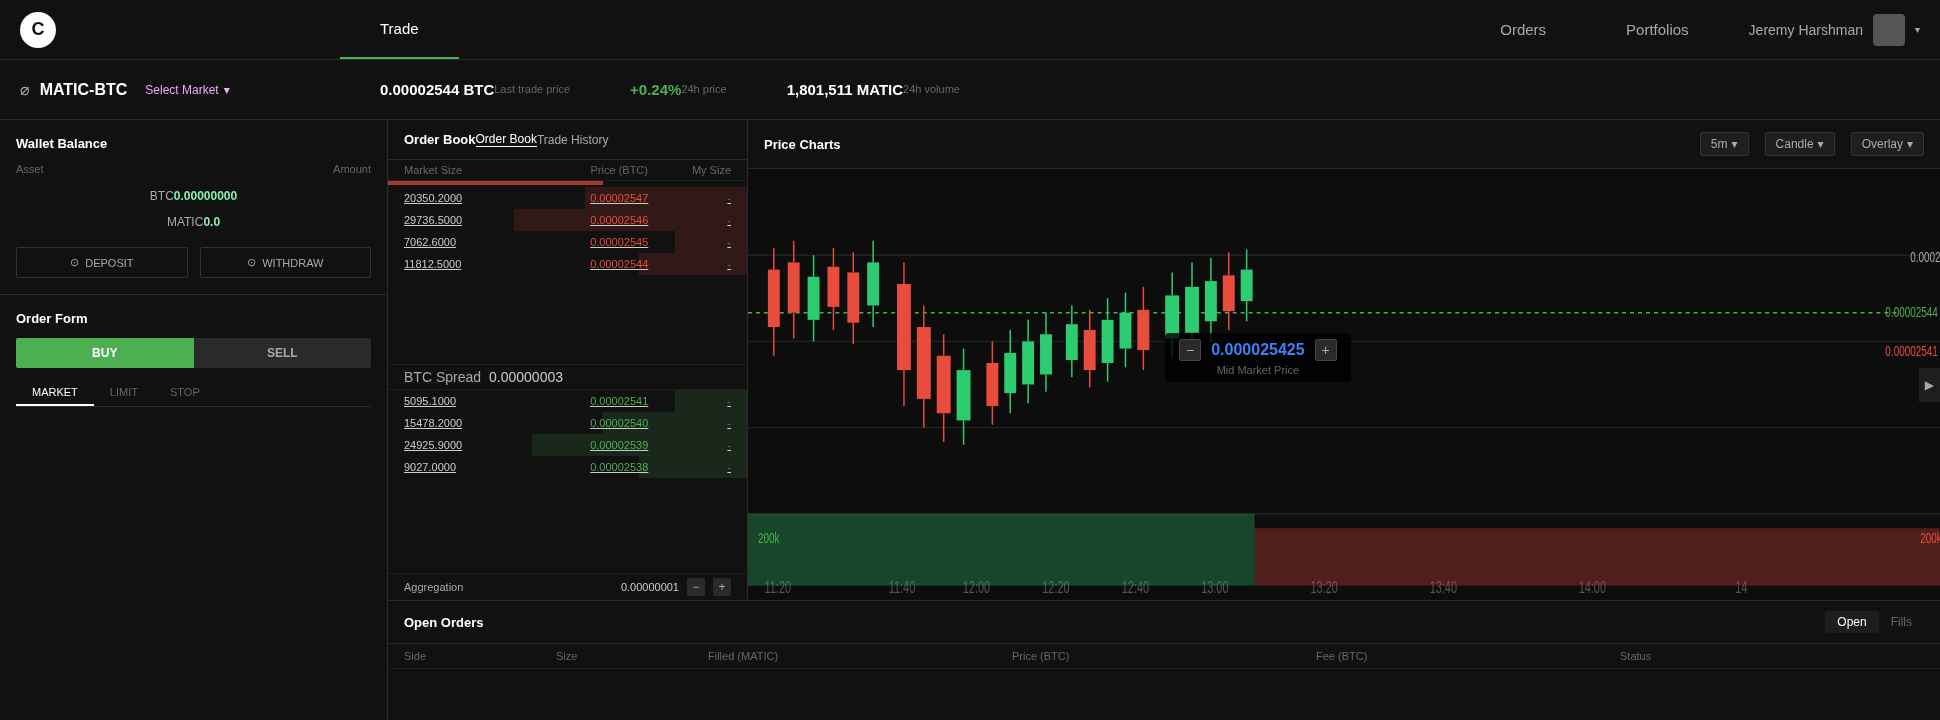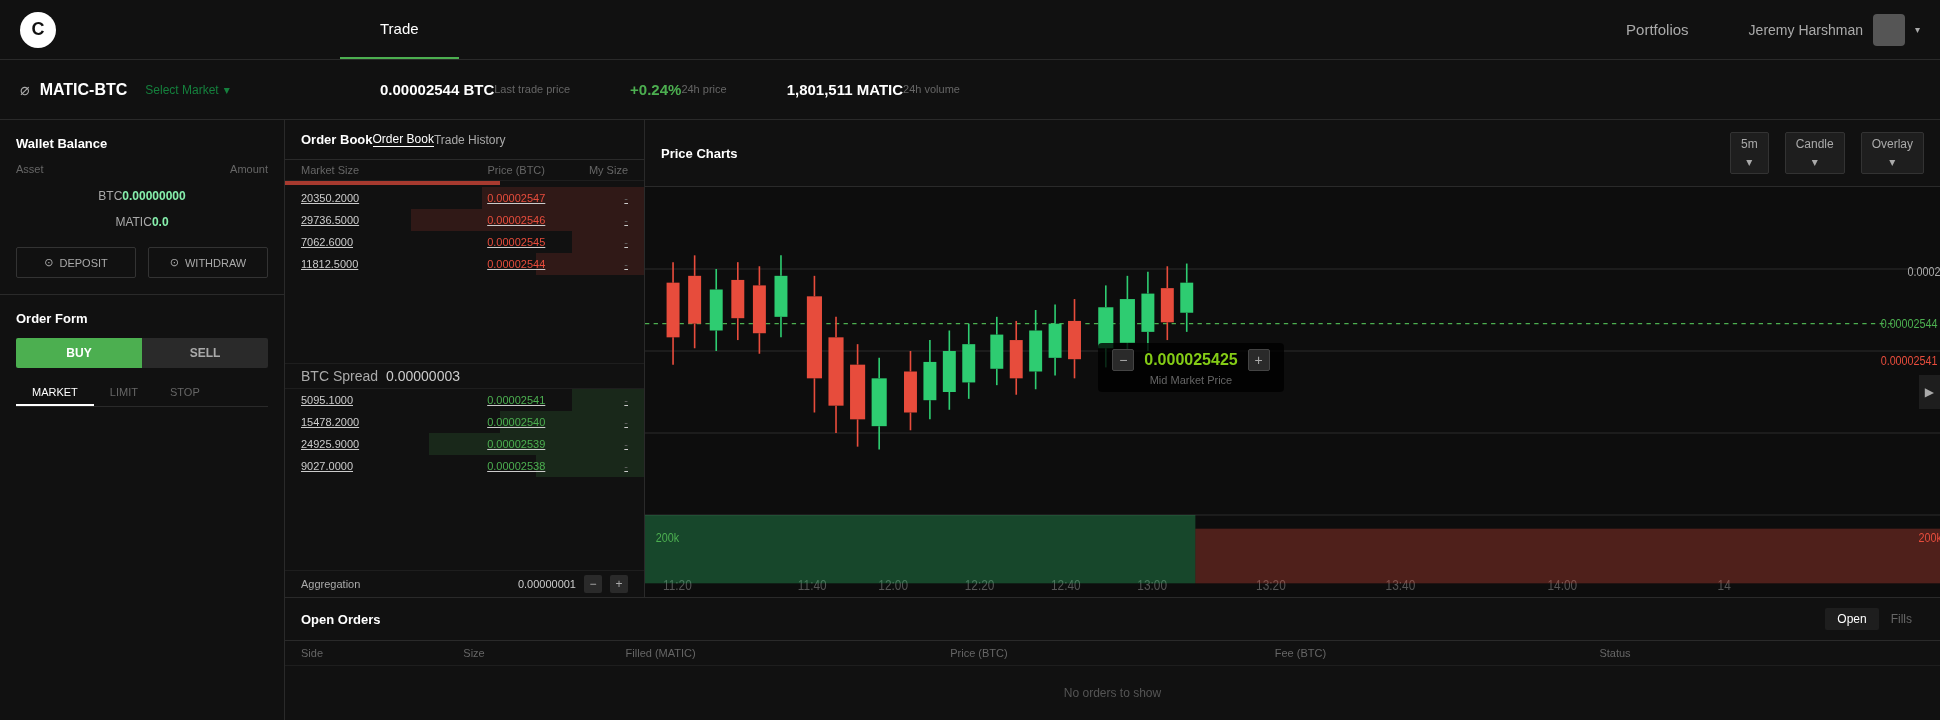--- a/index.html
+++ b/index.html
@@ -43,39 +43,39 @@
       padding: 0 20px; gap: 0;
     }
     #market-pair-area {
       width: 340px; display: flex; align-items: center; gap: 10px;
       padding-right: 20px;
     }
     .link-icon { color: #aaa; font-size: 16px; }
     .market-pair-name { font-size: 16px; font-weight: bold; color: #fff; }
     .select-market-btn {
       display: flex; align-items: flex-start; gap: 5px;
-      color: #15803d; font-size: 12px; cursor: pointer;
+      color: #f0abfc; font-size: 12px; cursor: pointer;
       background: none; border: none; padding: 4px 8px;
     }
     #market-stats {
       display: flex; align-items: center; gap: 60px; padding-left: 20px;
     }
     .stat-group { display: flex; flex-direction: row; }
     .stat-value { font-size: 15px; font-weight: bold; color: #fff; }
     .stat-value.green { color: #4caf50; }
     .stat-label { font-size: 11px; color: #666; margin-top: 2px; }
 
     
     #main-layout {
       display: flex; height: calc(720px - 120px);
     }
 
     
     #left-panel {
-      width: 285px; background: #111; border-right: 1px solid #2a2a2a;
+      width: 388px; background: #111; border-right: 1px solid #2a2a2a;
       display: flex; flex-direction: column; flex-shrink: 0;
     }
     #wallet-balance-section { padding: 16px; border-bottom: 1px solid #2a2a2a; }
     .section-title { font-size: 13px; font-weight: bold; color: #fff; margin-bottom: 12px; }
     .asset-header { display: flex; justify-content: space-between; color: #666; font-size: 11px; margin-bottom: 8px; }
     .asset-row { display: flex; justify-content: center; align-items: center; padding: 6px 0; }
     .asset-name { color: #aaa; font-size: 12px; }
     .asset-amount { color: #86efac; font-size: 12px; font-weight: bold; }
     .wallet-actions { display: flex; gap: 12px; margin-top: 12px; }
     .wallet-btn {
@@ -166,21 +166,21 @@
     #price-charts-panel {
       flex: 1; display: flex; flex-direction: column; background: #111;
     }
     #charts-header {
       display: flex; align-items: center; padding: 12px 16px; border-bottom: 1px solid #2a2a2a;
       gap: 16px;
     }
     .chart-control-btn {
       display: flex; align-items: center; gap: 4px; background: #1e1e1e;
       border: 1px solid #333; color: #aaa; padding: 4px 10px;
-      cursor: pointer; font-size: 12px; border-radius: 2px; flex-direction: column;
+      cursor: pointer; font-size: 12px; border-radius: 2px;
     }
     #chart-area {
       flex: 1; position: relative; overflow: hidden;
       background: #0d0d0d;
     }
     .chart-expand-btn {
       position: absolute; right: 0; top: 50%; transform: translateY(-50%);
       background: #1e1e1e; border: none; color: #aaa; padding: 10px 6px;
       cursor: pointer; font-size: 12px;
     }
@@ -221,20 +221,23 @@
   <div id="logo-area">
     <div class="logo-circle">
       <span>C</span>
     </div>
   </div>
   <div id="nav-links">
     <div class="nav-item active">
       <span>Trade</span>
     </div>
     <div style="flex:1"></div>
+    <div class="nav-item">
+      <span>Orders</span>
+    </div>
     <div class="nav-item">
       <span>Portfolios</span>
     </div>
   </div>
   <div id="user-area">
     <span>Jeremy Harshman</span>
     <div class="user-avatar"></div>
     <span class="chevron-down">▾</span>
   </div>
 </div>
@@ -530,21 +533,21 @@
             <rect x="0" y="240" width="510" height="50" fill="rgba(46,204,113,0.3)"></rect>
             <rect x="510" y="250" width="690" height="40" fill="rgba(231,76,60,0.3)"></rect>
             <text x="10" y="260" fill="#4caf50" font-size="10">200k</text>
             <text x="1180" y="260" fill="#e74c3c" font-size="10">200k</text>
           </svg>
 
           
           <div style="position:absolute; left:35%; top:38%; background:rgba(0,0,0,0.8); padding:6px 14px; border-radius:4px; z-index:10;">
             <div style="display:flex; align-items:center; gap:10px;">
               <button style="background:#2a2a2a;border:1px solid #444;color:#aaa;width:22px;height:22px;cursor:pointer;font-size:14px;border-radius:2px;">−</button>
-              <span style="color:#84cc16;font-size:16px;font-weight:bold;">0.000025425</span>
+              <span style="color:#3b82f6;font-size:16px;font-weight:bold;">0.000025425</span>
               <button style="background:#2a2a2a;border:1px solid #444;color:#aaa;width:22px;height:22px;cursor:pointer;font-size:14px;border-radius:2px;">+</button>
             </div>
             <div style="color:#666;font-size:11px;text-align:center;margin-top:3px;">Mid Market Price</div>
           </div>
 
           <button class="chart-expand-btn">▶</button>
         </div>
       </div>
     </div>
 
@@ -557,18 +560,15 @@
         </div>
       </div>
       <div id="orders-table-header">
         <span class="orders-col">Side</span>
         <span class="orders-col">Size</span>
         <span class="orders-col wide">Filled (MATIC)</span>
         <span class="orders-col wide">Price (BTC)</span>
         <span class="orders-col wide">Fee (BTC)</span>
         <span class="orders-col wide">Status</span>
       </div>
-      <div id="orders-empty">
-        <span>No orders to show</span>
-      </div>
     </div>
   </div>
 </div>
 
 </body></html>

